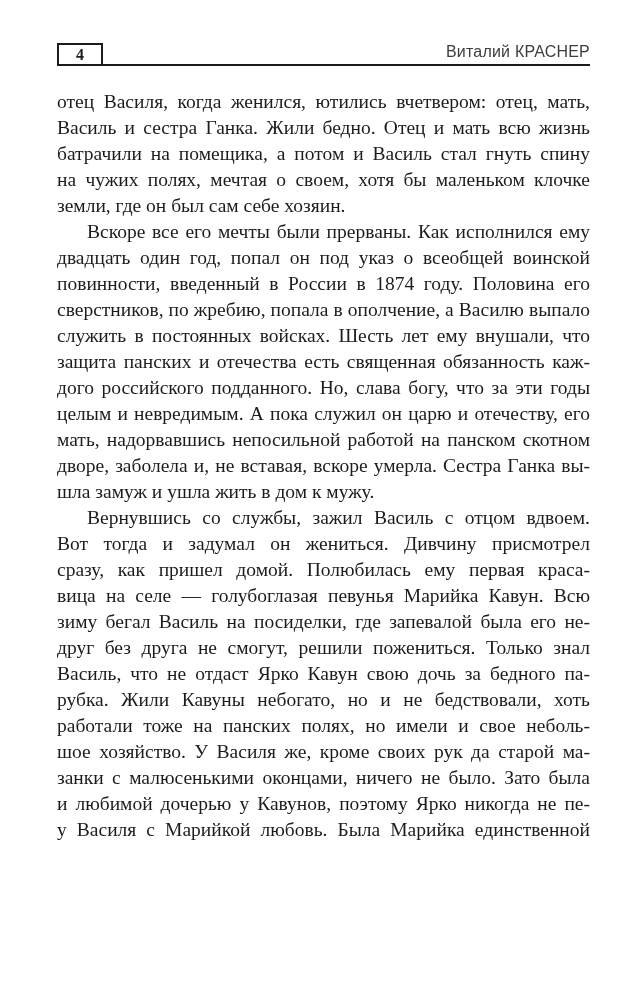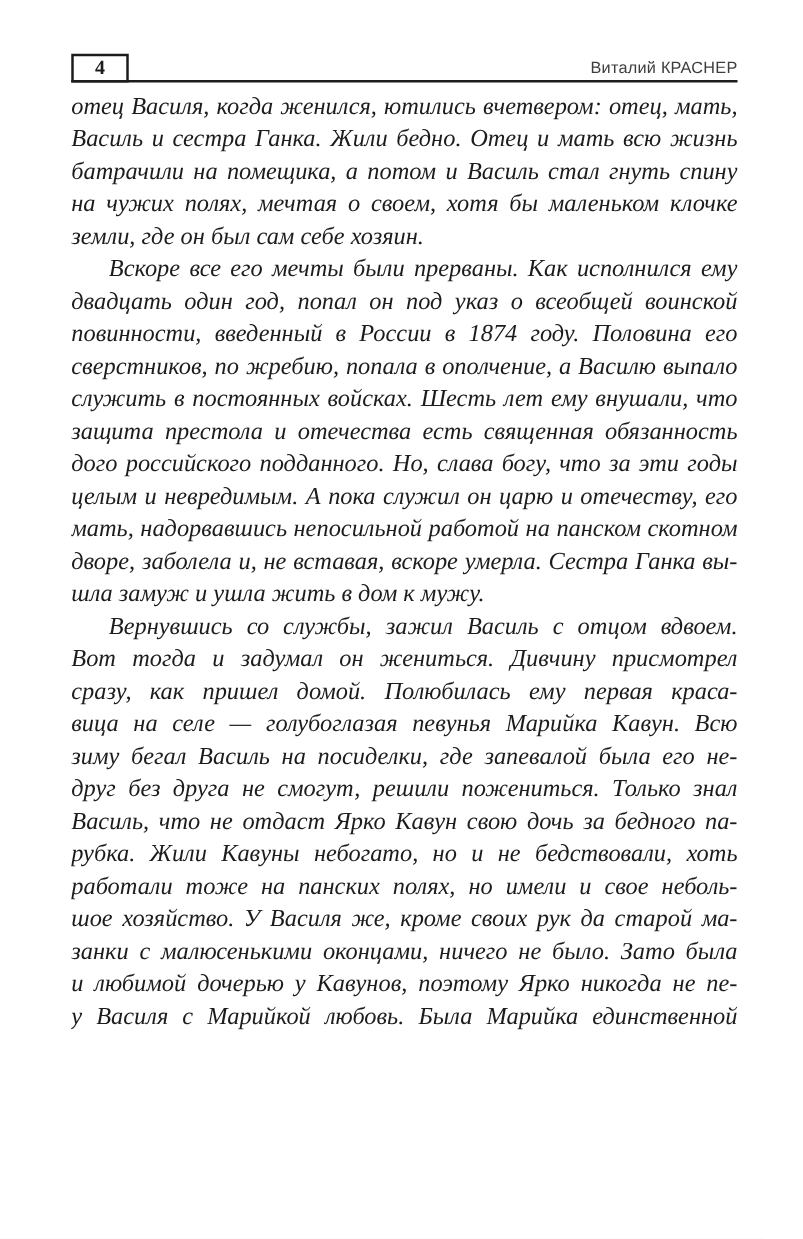--- a/index.html
+++ b/index.html
@@ -36,36 +36,35 @@
     justify-content: center;
     font-family: "Liberation Serif", serif;
     font-weight: bold;
     font-size: 16px;
   }
   .author {
     position: absolute;
     right: 0;
     bottom: 5px;
     font-family: "Liberation Sans", "DejaVu Sans", sans-serif;
-    font-size: 13px;
+    font-size: 16px;
     letter-spacing: 0.2px;
     color: #3d3d3d;
   }
   .header-rule {
     position: absolute;
     left: 0;
     right: 0;
     bottom: 0;
     height: 2px;
     background: #1c1c1c;
   }
   .body-text {
-    margin-top: 7px;
+    margin-top: 23px;
     font-size: 19.5px;
-    font-style: italic;
   }
   .para { margin: 0; padding: 0; }
   .line {
     height: 26px;
     line-height: 26px;
     text-align: justify;
     text-align-last: justify;
     overflow: hidden;
     box-sizing: border-box;
     white-space: normal;
@@ -95,21 +94,21 @@
         <div class="line">батрачили на помещика, а потом и Василь стал гнуть спину</div>
         <div class="line">на чужих полях, мечтая о своем, хотя бы маленьком клочке</div>
         <div class="line endline">земли, где он был сам себе хозяин.</div>
       </div>
       <div class="para">
         <div class="line indent">Вскоре все его мечты были прерваны. Как исполнился ему</div>
         <div class="line">двадцать один год, попал он под указ о всеобщей воинской</div>
         <div class="line">повинности, введенный в России в 1874 году. Половина его</div>
         <div class="line">сверстников, по жребию, попала в ополчение, а Василю выпало</div>
         <div class="line">служить в постоянных войсках. Шесть лет ему внушали, что</div>
-        <div class="line">защита престола и отечества есть священная обязанность каж-</div>
+        <div class="line">защита панских и отечества есть священная обязанность каж-</div>
         <div class="line">дого российского подданного. Но, слава богу, что за эти годы</div>
         <div class="line">целым и невредимым. А пока служил он царю и отечеству, его</div>
         <div class="line">мать, надорвавшись непосильной работой на панском скотном</div>
         <div class="line">дворе, заболела и, не вставая, вскоре умерла. Сестра Ганка вы-</div>
         <div class="line endline">шла замуж и ушла жить в дом к мужу.</div>
       </div>
       <div class="para">
         <div class="line indent">Вернувшись со службы, зажил Василь с отцом вдвоем.</div>
         <div class="line">Вот тогда и задумал он жениться. Дивчину присмотрел</div>
         <div class="line">сразу, как пришел домой. Полюбилась ему первая краса-</div>

